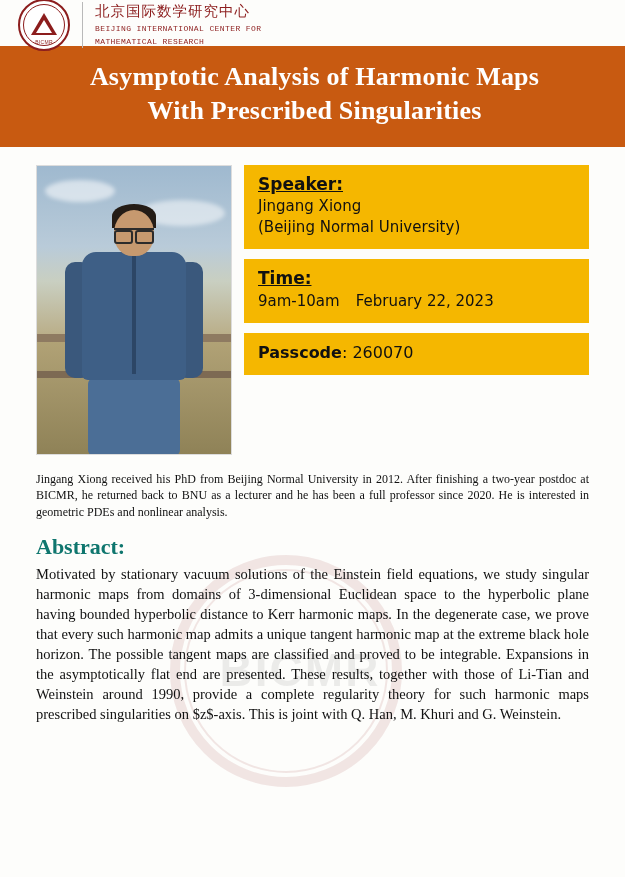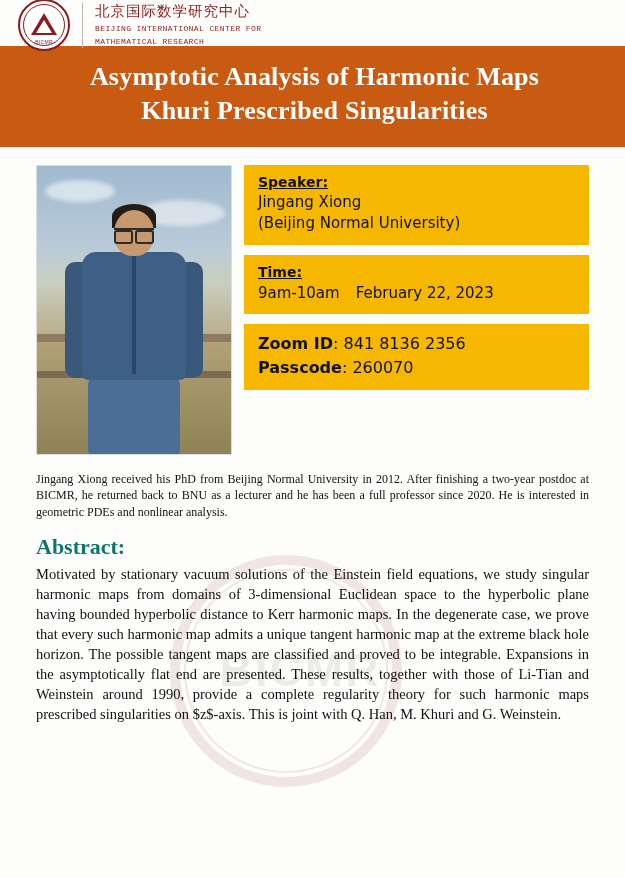--- a/index.html
+++ b/index.html
@@ -257,21 +257,21 @@
   }
   .gold-box {
     background: #f5b700;
     padding: 8px 14px 10px 14px;
     box-sizing: border-box;
     font-family: "DejaVu Sans", sans-serif;
   }
   .gold-box + .gold-box { margin-top: 10px; }
 
   .gold-label {
-    font-size: 14px;
+    font-size: 17px;
     font-weight: bold;
     text-decoration: underline;
     color: #111111;
     line-height: 1.35;
   }
   .gold-line {
     font-size: 15px;
     color: #111111;
     line-height: 1.45;
   }
@@ -332,21 +332,21 @@
     <div class="logo-divider"></div>
     <div>
       <div class="logo-text-cn">北京国际数学研究中心</div>
       <div class="logo-text-en">BEIJING INTERNATIONAL CENTER FOR</div>
       <div class="logo-text-en">MATHEMATICAL RESEARCH</div>
     </div>
   </div>
 
   <div class="title-banner">
     <div class="line">Asymptotic Analysis of Harmonic Maps</div>
-    <div class="line">Khuri Prescribed Singularities</div>
+    <div class="line">With Prescribed Singularities</div>
   </div>
 
   <div class="watermark">
     <div class="wm-ring"></div>
     <div class="wm-ring2"></div>
     <div class="wm-text">BICMR</div>
   </div>
 
   <div class="content">
 
@@ -378,23 +378,20 @@
 
         <div class="gold-box">
           <div class="gold-label">Time:</div>
           <div class="time-value">
             <span>9am-10am</span><span class="sep"></span><span>February 22, 2023</span>
           </div>
         </div>
 
         <div class="gold-box">
           <div>
-            <span class="gold-inline-label">Zoom ID</span><span class="gold-inline-value">: 841 8136 2356</span>
-          </div>
-          <div>
             <span class="gold-inline-label">Passcode</span><span class="gold-inline-value">: 260070</span>
           </div>
         </div>
 
       </div>
     </div>
 
     <div class="bio">Jingang Xiong received his PhD from Beijing Normal University in 2012. After finishing a two-year postdoc at BICMR, he returned back to BNU as a lecturer and he has been a full professor since 2020. He is interested in geometric PDEs and nonlinear analysis.</div>
 
     <div class="abstract-heading">Abstract:</div>

